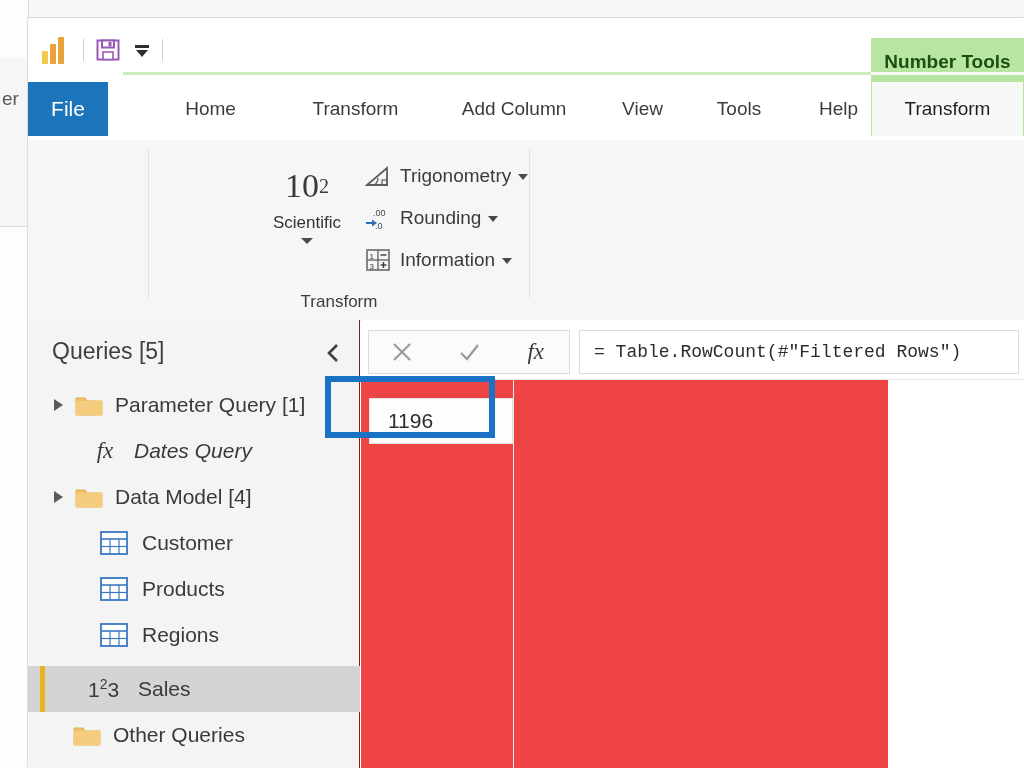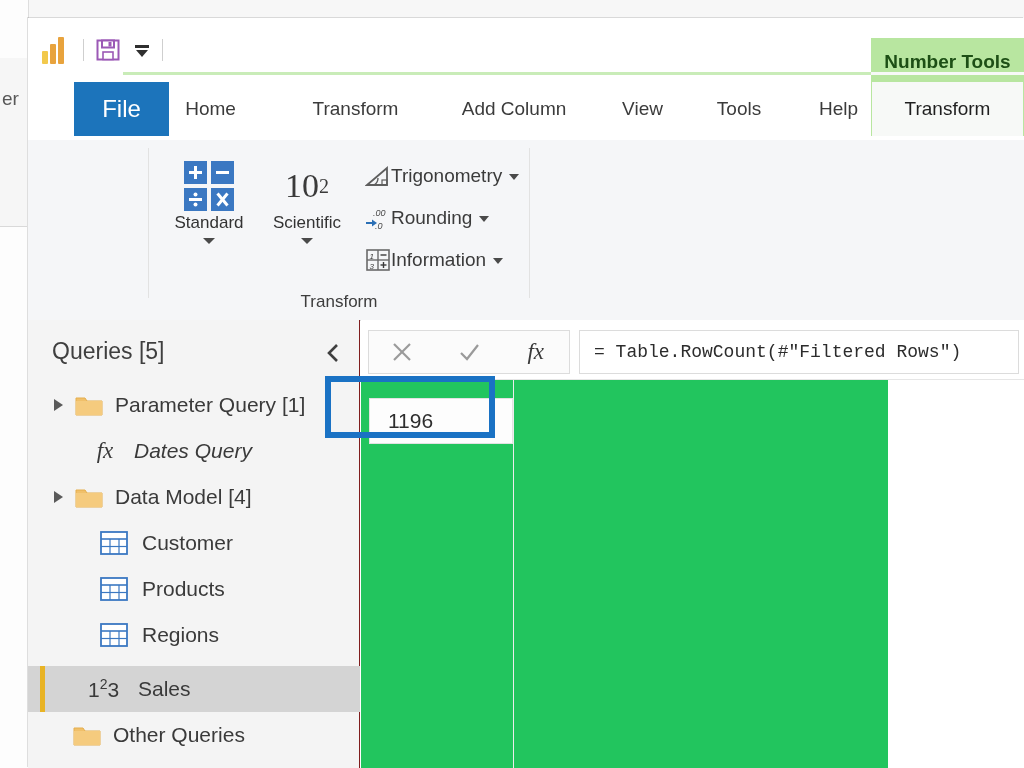--- a/index.html
+++ b/index.html
@@ -125,28 +125,27 @@
   
   .tabstrip {
     position: absolute;
     left: 0; top: 64px;
     width: 996px; height: 58px;
     background: #ffffff;
   }
   .tab-file {
     position: absolute;
     left: 0; top: 0;
-    width: 95px; height: 54px;
+    width: 80px; height: 54px;
     background: #1c74bb;
     color: #ffffff;
-    font-size: 24px;
+    font-size: 21px;
     display: flex;
     align-items: center;
     justify-content: center;
-    margin-left: 46px;
   }
   .tab {
     position: absolute;
     top: 0;
     height: 54px;
     display: flex;
     align-items: center;
     justify-content: center;
     font-size: 19px;
     color: #3b3b3b;
@@ -255,23 +254,23 @@
   
   .btn-small {
     position: absolute;
     display: flex;
     align-items: center;
     height: 36px;
     cursor: default;
   }
   .btn-small .sm-icon {
     width: 26px; height: 26px;
+    margin-right: 9px;
     position: relative;
     flex: none;
-    font-style: italic;
   }
   .btn-small .sm-lbl {
     font-size: 19px;
     color: #3b3b3b;
     white-space: nowrap;
   }
 
   
   .queries-pane {
     position: absolute;
@@ -406,21 +405,21 @@
     color: #2c2c2c;
     white-space: nowrap;
     overflow: hidden;
   }
 
   
   .preview {
     position: absolute;
     left: 333px; top: 362px;
     width: 527px; height: 388px;
-    background: #22c55e;
+    background: #ef4444;
   }
   .result-cell {
     position: absolute;
     left: 8px; top: 18px;
     width: 144px; height: 46px;
     background: #fdfdfd;
     border: 1px solid #e2e2e2;
     display: flex;
     align-items: center;
     padding-left: 18px;
@@ -495,42 +494,20 @@
     </div>
     <div class="tab-underline"></div>
     <div class="tab-underline-right"></div>
 
     <div class="ribbon">
 
       <div class="rgroup-sep" style="left:120px;"></div>
 
       <div class="rgroup" style="left:121px;width:380px;">
 
-        <div class="btn-bigvert" style="left:12px;">
-          <div class="icon-standard">
-            <svg width="52" height="52" viewBox="0 0 52 52">
-              <rect x="1" y="1" width="23" height="23" fill="#3b78c2"></rect>
-              <rect x="28" y="1" width="23" height="23" fill="#3b78c2"></rect>
-              <rect x="1" y="28" width="23" height="23" fill="#3b78c2"></rect>
-              <rect x="28" y="28" width="23" height="23" fill="#3b78c2"></rect>
-              <g stroke="#ffffff" stroke-width="3">
-                <line x1="12.5" y1="6" x2="12.5" y2="19"></line>
-                <line x1="6" y1="12.5" x2="19" y2="12.5"></line>
-                <line x1="33" y1="12.5" x2="46" y2="12.5"></line>
-                <line x1="6" y1="39.5" x2="19" y2="39.5"></line>
-                <line x1="34.5" y1="33.5" x2="44.5" y2="45.5"></line>
-                <line x1="44.5" y1="33.5" x2="34.5" y2="45.5"></line>
-              </g>
-              <circle cx="12.5" cy="34.5" r="2" fill="#ffffff"></circle>
-              <circle cx="12.5" cy="44.5" r="2" fill="#ffffff"></circle>
-            </svg>
-          </div>
-          <div class="lbl">Standard</div>
-          <div class="caret-down"></div>
-        </div>
 
         <div class="btn-bigvert" style="left:110px;">
           <div class="icon-sci">
             <span>10</span>
               <sup>2</sup>
           </div>
           <div class="lbl">Scientific</div>
           <div class="caret-down"></div>
         </div>
 

